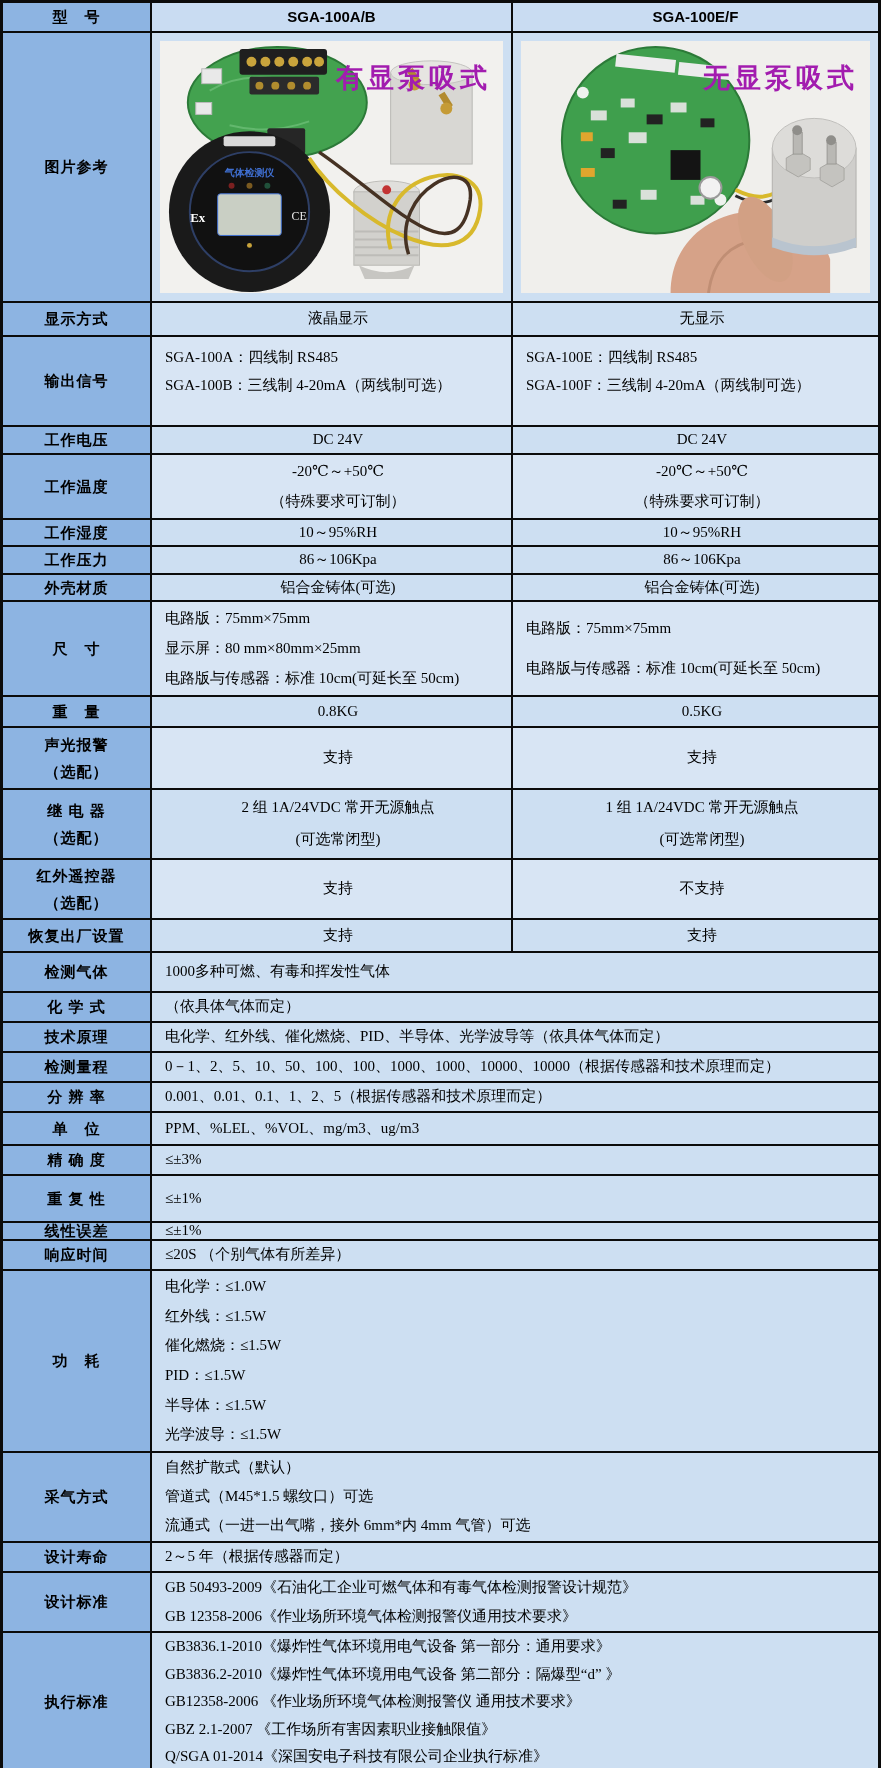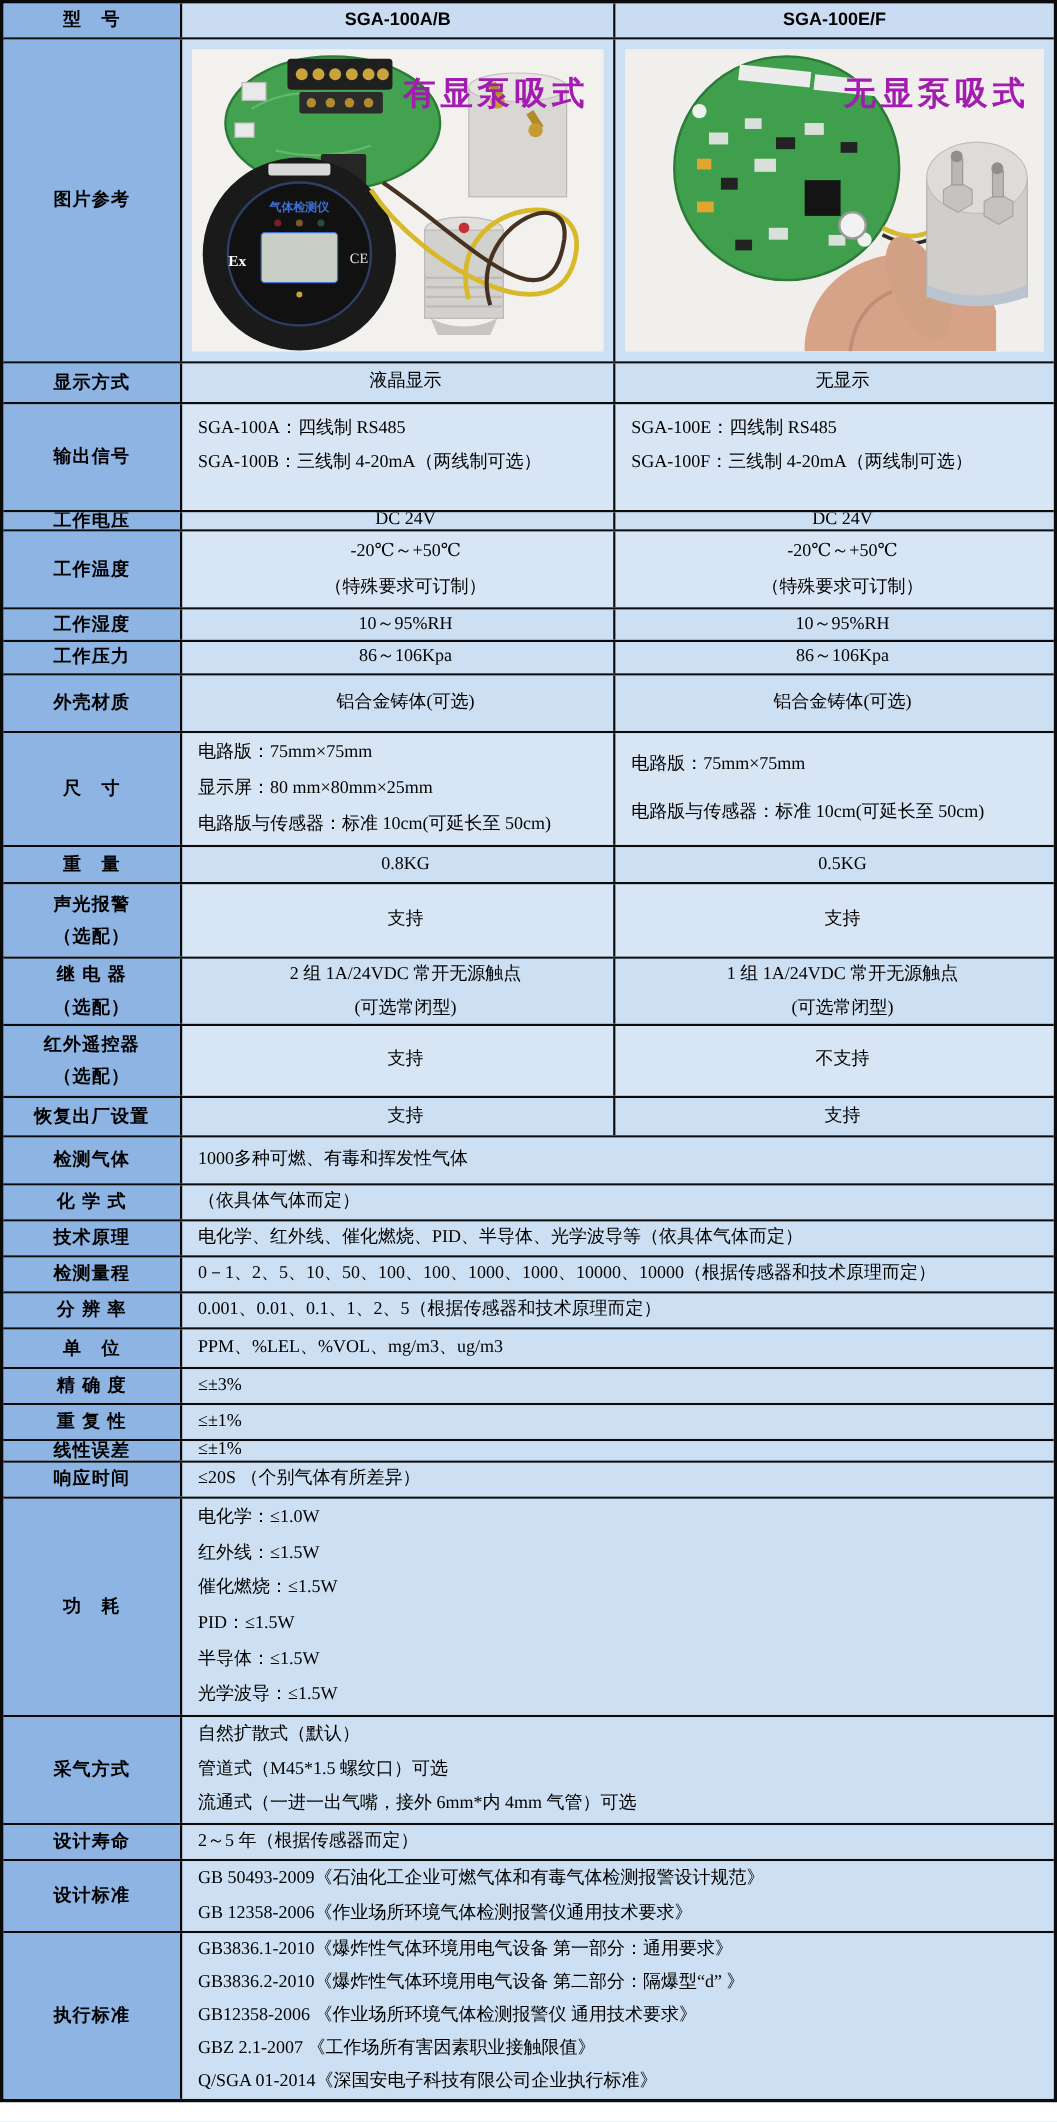--- a/index.html
+++ b/index.html
@@ -193,21 +193,21 @@
     <div class="c v alt la ts">
       <div class="ln">SGA-100A：四线制 RS485</div>
       <div class="ln">SGA-100B：三线制 4-20mA（两线制可选）</div>
     </div>
     <div class="c v alt la ts last">
       <div class="ln">SGA-100E：四线制 RS485</div>
       <div class="ln">SGA-100F：三线制 4-20mA（两线制可选）</div>
     </div>
   </div>
 
-  <div class="r" style="height:16px">
+  <div class="r" style="height:28px">
     <div class="c lab">
         <div class="ln">工作电压</div>
       </div>
     <div class="c v">
         <div class="ln">DC 24V</div>
       </div>
     <div class="c v last">
         <div class="ln">DC 24V</div>
       </div>
   </div>
@@ -243,21 +243,21 @@
         <div class="ln">工作压力</div>
       </div>
     <div class="c v">
         <div class="ln">86～106Kpa</div>
       </div>
     <div class="c v last">
         <div class="ln">86～106Kpa</div>
       </div>
   </div>
 
-  <div class="r" style="height:48px">
+  <div class="r" style="height:27px">
     <div class="c lab">
         <div class="ln">外壳材质</div>
       </div>
     <div class="c v">
         <div class="ln">铝合金铸体(可选)</div>
       </div>
     <div class="c v last">
         <div class="ln">铝合金铸体(可选)</div>
       </div>
   </div>
@@ -295,21 +295,21 @@
         <div class="ln">（选配）</div>
     </div>
     <div class="c v alt">
         <div class="ln">支持</div>
       </div>
     <div class="c v alt last">
         <div class="ln">支持</div>
       </div>
   </div>
 
-  <div class="r" style="height:56px">
+  <div class="r" style="height:70px">
     <div class="c lab">
       <div class="ln">继 电 器</div>
         <div class="ln">（选配）</div>
     </div>
     <div class="c v sv">
       <div class="ln">2 组 1A/24VDC 常开无源触点</div>
         <div class="ln">(可选常闭型)</div>
     </div>
     <div class="c v sv last">
       <div class="ln">1 组 1A/24VDC 常开无源触点</div>
@@ -398,21 +398,21 @@
 
   <div class="r" style="height:30px">
     <div class="c lab">
         <div class="ln">精 确 度</div>
       </div>
     <div class="c v sp la last">
         <div class="ln">≤±3%</div>
       </div>
   </div>
 
-  <div class="r" style="height:30px">
+  <div class="r" style="height:47px">
     <div class="c lab">
         <div class="ln">重 复 性</div>
       </div>
     <div class="c v sp la last">
         <div class="ln">≤±1%</div>
       </div>
   </div>
 
   <div class="r" style="height:18px">
     <div class="c lab">

